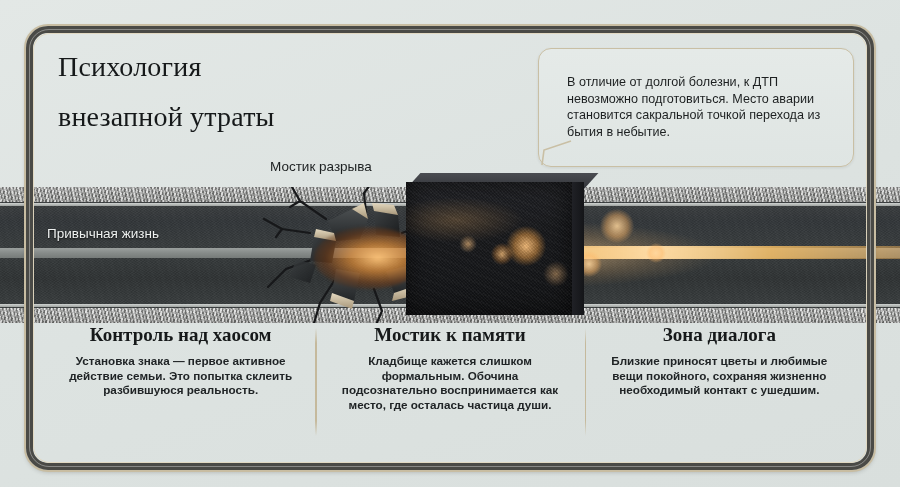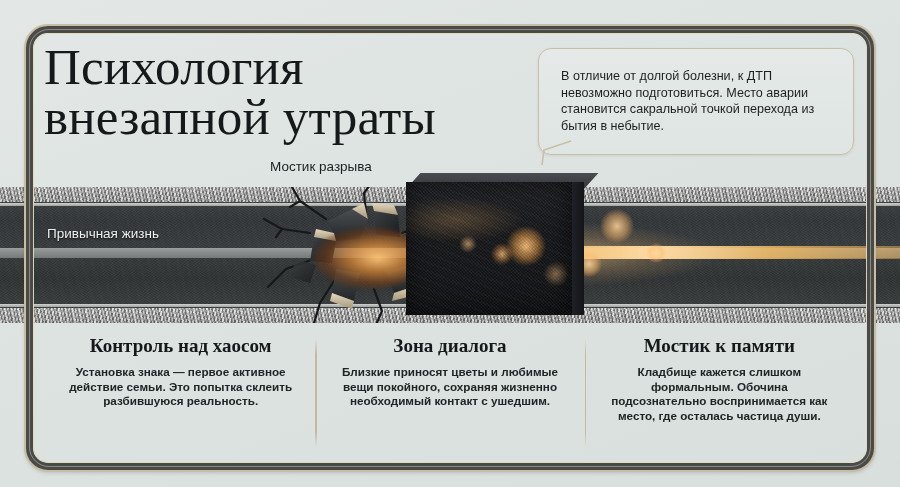--- a/index.html
+++ b/index.html
@@ -32,38 +32,38 @@
     border-radius:17px;box-sizing:border-box;pointer-events:none;
   }
   .frame-hl{
     position:absolute;left:29px;top:29px;width:842px;height:438px;
     border:1px solid rgba(255,255,255,.35);
     border-radius:20px;box-sizing:border-box;pointer-events:none;
   }
 
   
   .title{
-    position:absolute;left:44px;top:42px;width:470px;
+    position:absolute;left:58px;top:42px;width:470px;
     font-family:"Liberation Serif", serif;
-    font-size:51px;line-height:50px;color:#16191a;
+    font-size:28px;line-height:50px;color:#16191a;
     letter-spacing:.2px;white-space:pre-line;
   }
 
   
   .callout{
     position:absolute;left:538px;top:48px;width:316px;
     background:linear-gradient(180deg,#e5eae8 0%,#dfe5e3 100%);
     border:1.6px solid #c9bfa4;
     border-radius:13px;
     padding:13px 16px 14px 16px;
     box-sizing:border-box;
     box-shadow:0 1px 3px rgba(0,0,0,.08);
   }
   .callout p{
-    margin:6px;font-size:12.6px;line-height:16.6px;color:#1d2021;
+    margin:12px;font-size:12.6px;line-height:16.6px;color:#1d2021;
   }
   .callout-tail{
     position:absolute;left:539px;top:140px;width:34px;height:26px;
     pointer-events:none;
   }
 
   
   .band{
     position:absolute;left:0;top:187px;width:900px;height:136px;
     overflow:hidden;
@@ -174,21 +174,21 @@
   .band-label.left{left:47px;top:226px;}
   .band-label.right{left:668px;top:226px;}
 
   .rupture-label{
     position:absolute;left:270px;top:159px;
     font-size:13.5px;color:#1c2021;white-space:nowrap;
   }
 
   
   .cols{
-    position:absolute;left:46px;top:335px;width:808px;height:120px;
+    position:absolute;left:46px;top:324px;width:808px;height:120px;
     display:flex;
   }
   .col{
     flex:1;position:relative;padding:0 12px;box-sizing:border-box;
     text-align:center;
   }
   .col + .col::before{
     content:"";position:absolute;left:0;top:4px;width:1.5px;height:108px;
     background:linear-gradient(180deg, rgba(201,189,160,0) 0%, #c5b99c 14%, #c5b99c 86%, rgba(201,189,160,0) 100%);
   }
@@ -289,26 +289,26 @@
   <svg class="callout-tail" viewBox="0 0 34 26" xmlns="http://www.w3.org/2000/svg" aria-hidden="true">
     <path d="M32 1 L5 10 L3 25" fill="none" stroke="#c9bfa4" stroke-width="1.6"></path>
   </svg>
 
   <div class="cols">
     <div class="col">
       <h3>Контроль над хаосом</h3>
       <p>Установка знака — первое активное действие семьи. Это попытка склеить разбившуюся реальность.</p>
     </div>
     <div class="col">
+      <h3>Мостик к памяти</h3>
+      <p>Кладбище кажется слишком формальным. Обочина подсознательно воспринимается как место, где осталась частица души.</p>
+    </div>
+    <div class="col">
       <h3>Зона диалога</h3>
       <p>Близкие приносят цветы и любимые вещи покойного, сохраняя жизненно необходимый контакт с ушедшим.</p>
     </div>
-    <div class="col">
-      <h3>Мостик к памяти</h3>
-      <p>Кладбище кажется слишком формальным. Обочина подсознательно воспринимается как место, где осталась частица души.</p>
-    </div>
   </div>
 
   <div class="frame-outer"></div>
   <div class="frame-hl"></div>
   <div class="frame-inner"></div>
 
 </div>
 
 </body></html>

